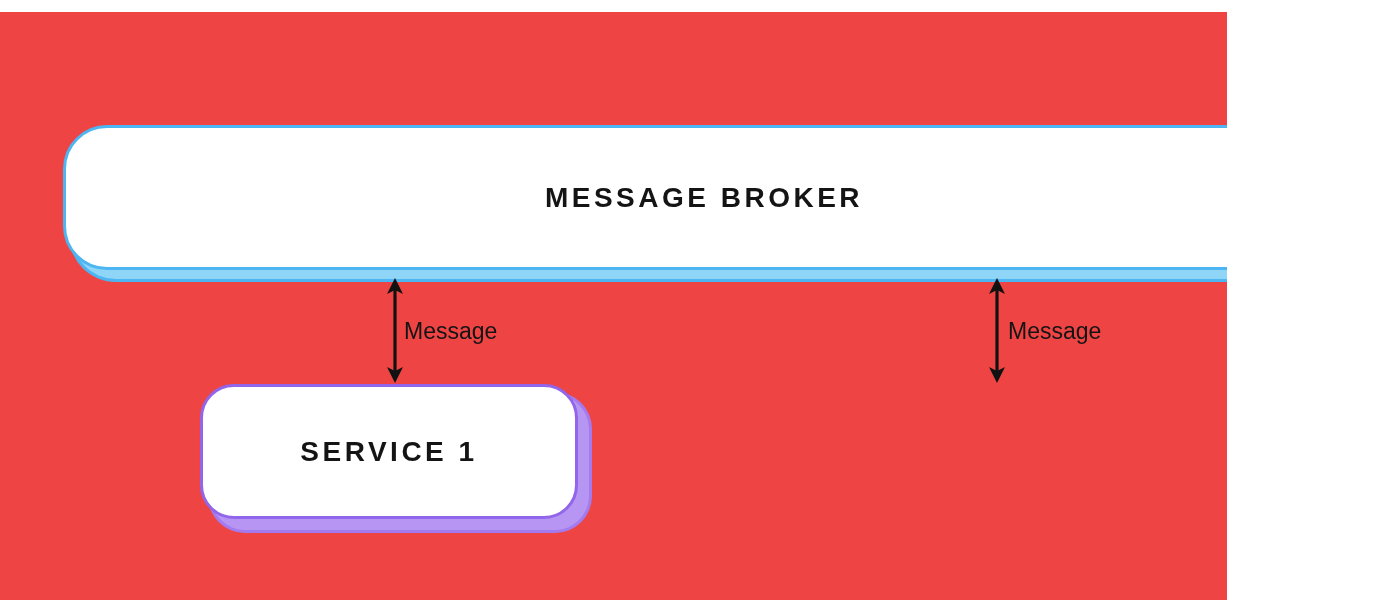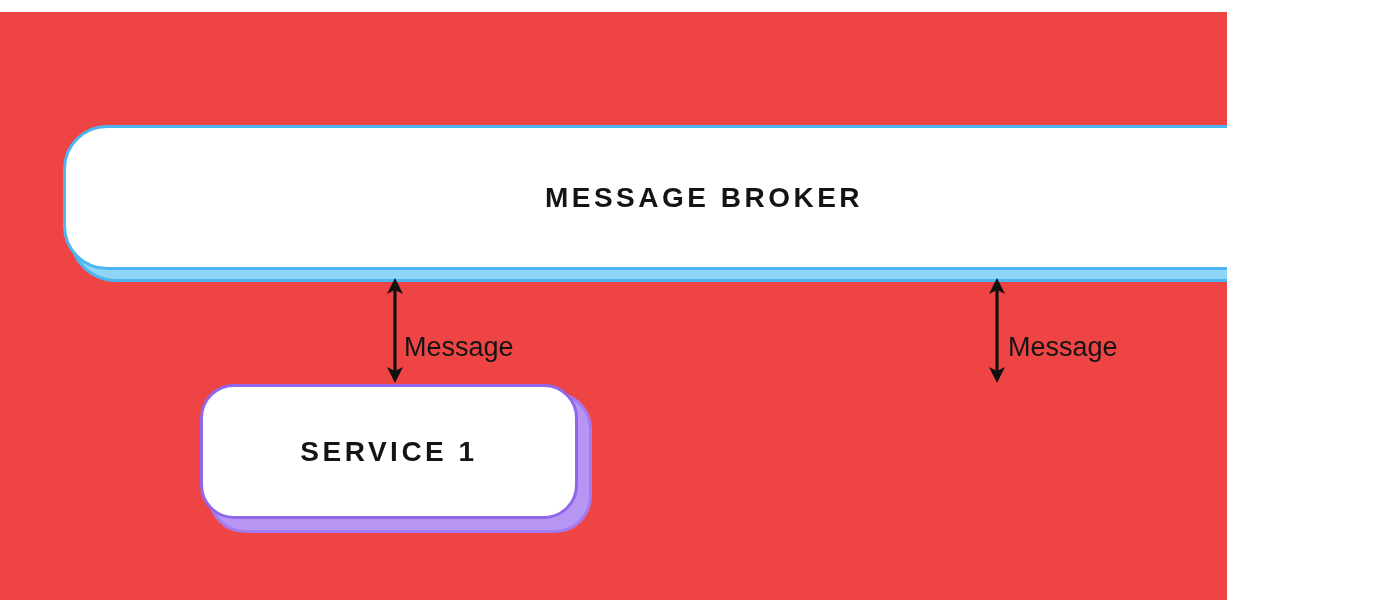--- a/index.html
+++ b/index.html
@@ -58,22 +58,22 @@
   .arrow {
     position: absolute;
     top: 265px;
     width: 26px;
     height: 107px;
   }
   .arrow-1 { left: 382px; }
   .arrow-2 { left: 984px; }
   .edge-label {
     position: absolute;
-    top: 320px;
-    font-size: 27px;
+    top: 306px;
+    font-size: 23px;
     color: #141414;
     white-space: nowrap;
   }
   .edge-label-1 { left: 404px; }
   .edge-label-2 { left: 1008px; }
 </style>
 </head>
 <body>
 
 <div class="canvas">

